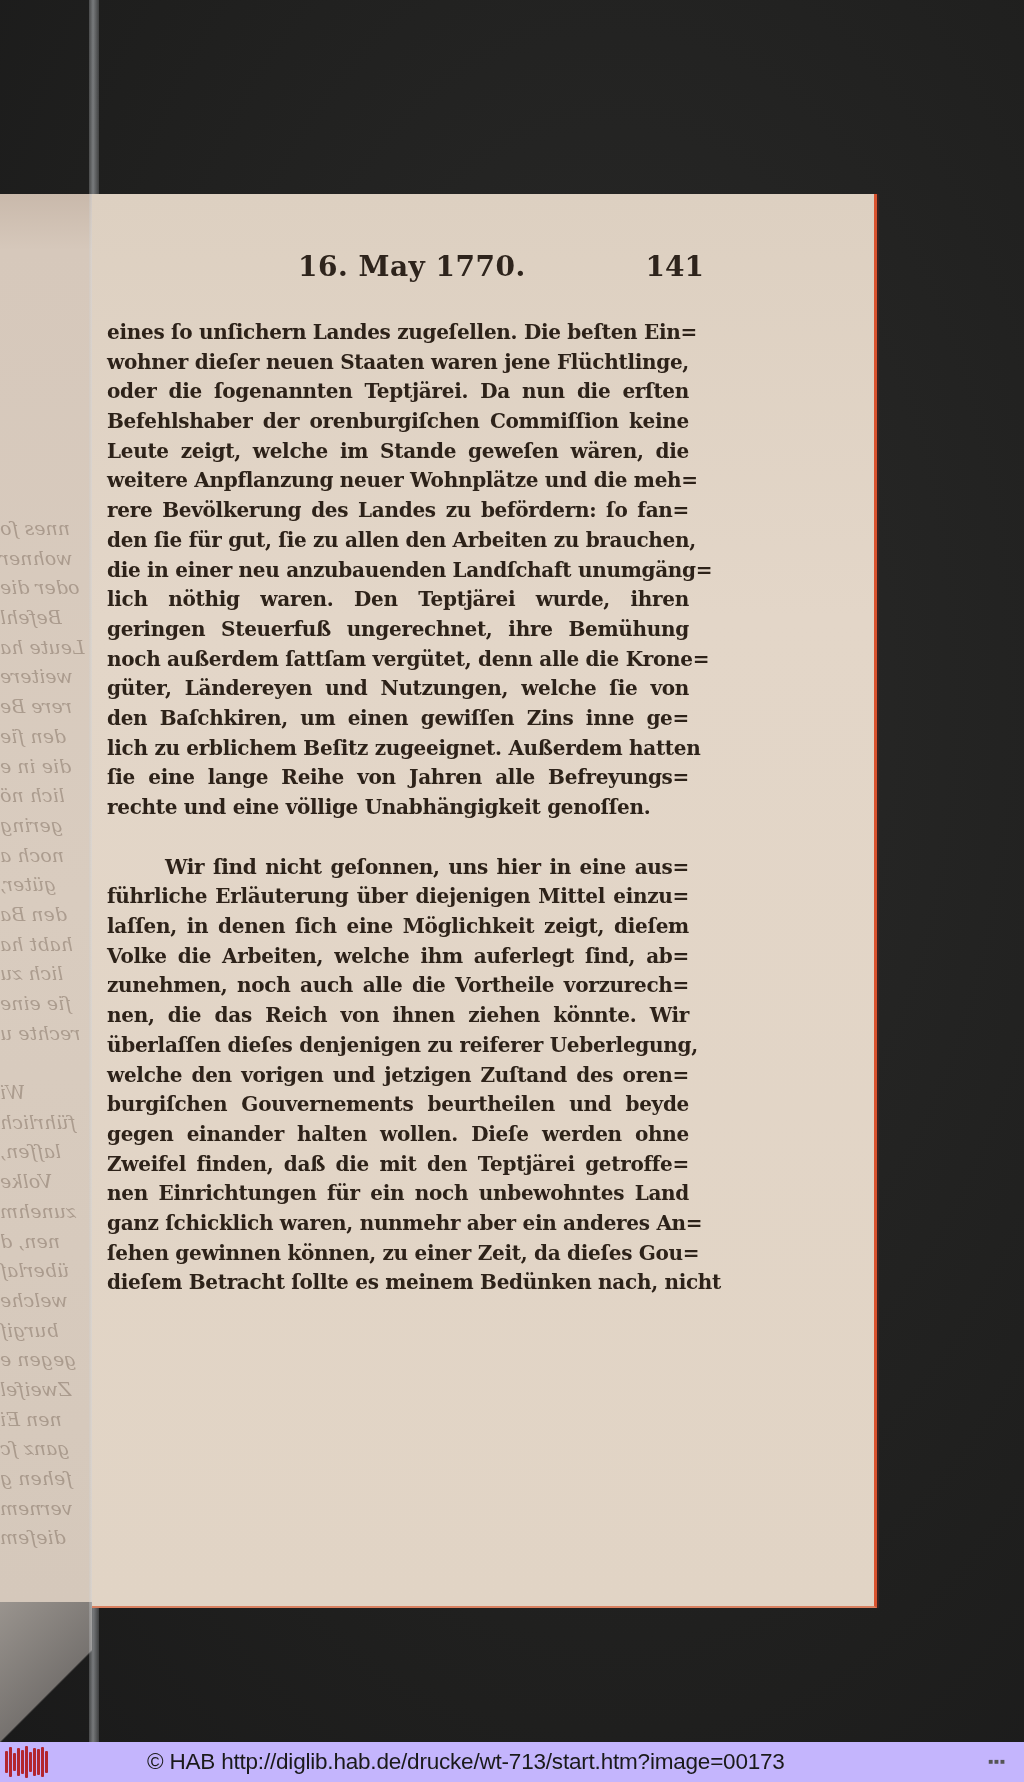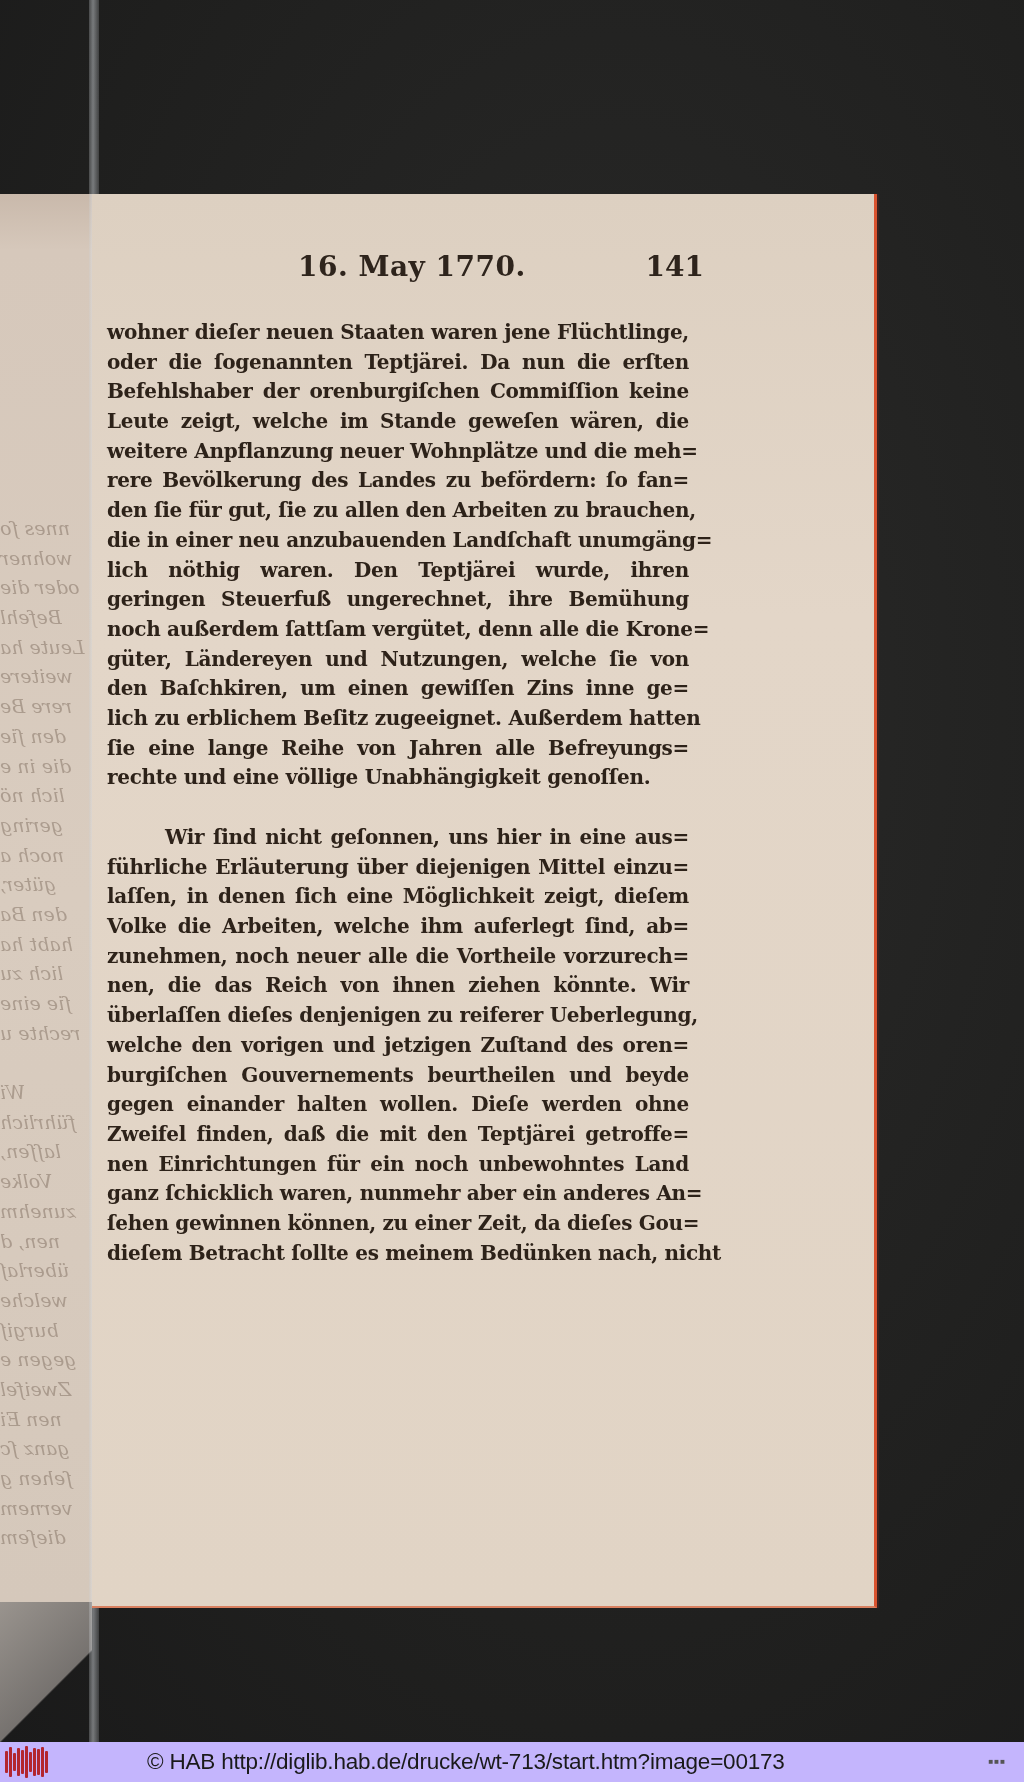--- a/index.html
+++ b/index.html
@@ -220,20 +220,21 @@
   </div>
   <div class="left-page-shadow"></div>
   <div class="glass-stripe"></div>
   <div class="gutter-line"></div>
 
   <div class="page">
     <div class="running-head">16. May 1770.</div>
     <div class="page-number">141</div>
 
     <div class="body-text" id="body-text">
+        <span class="line">eines ſo unſichern Landes zugeſellen.   Die beſten Ein=</span>
         <span class="line">wohner dieſer neuen Staaten waren jene Flüchtlinge,</span>
         <span class="line">oder die ſogenannten Teptjärei.   Da nun die erſten</span>
         <span class="line">Befehlshaber der orenburgiſchen Commiſſion keine</span>
         <span class="line">Leute zeigt, welche im Stande geweſen wären, die</span>
         <span class="line">weitere Anpflanzung neuer Wohnplätze und die meh=</span>
         <span class="line">rere Bevölkerung des Landes zu befördern: ſo fan=</span>
         <span class="line">den ſie für gut, ſie zu allen den Arbeiten zu brauchen,</span>
         <span class="line">die in einer neu anzubauenden Landſchaft unumgäng=</span>
         <span class="line">lich nöthig waren.   Den Teptjärei wurde, ihren</span>
         <span class="line">geringen Steuerfuß ungerechnet, ihre Bemühung</span>
@@ -241,21 +242,21 @@
         <span class="line">güter, Ländereyen und Nutzungen, welche ſie von</span>
         <span class="line">den Baſchkiren, um einen gewiſſen Zins inne ge=</span>
         <span class="line">lich zu erblichem Beſitz zugeeignet.   Außerdem hatten</span>
         <span class="line">ſie eine lange Reihe von Jahren alle Befreyungs=</span>
         <span class="line last">rechte und eine völlige Unabhängigkeit genoſſen.</span>
         <div class="para-gap"></div>
         <span class="line indent">Wir ſind nicht geſonnen, uns hier in eine aus=</span>
         <span class="line">führliche Erläuterung über diejenigen Mittel einzu=</span>
         <span class="line">laſſen, in denen ſich eine Möglichkeit zeigt, dieſem</span>
         <span class="line">Volke die Arbeiten, welche ihm auferlegt ſind, ab=</span>
-        <span class="line">zunehmen, noch neuer alle die Vortheile vorzurech=</span>
+        <span class="line">zunehmen, noch auch alle die Vortheile vorzurech=</span>
         <span class="line">nen, die das Reich von ihnen ziehen könnte.   Wir</span>
         <span class="line">überlaſſen dieſes denjenigen zu reiferer Ueberlegung,</span>
         <span class="line">welche den vorigen und jetzigen Zuſtand des oren=</span>
         <span class="line">burgiſchen Gouvernements beurtheilen und beyde</span>
         <span class="line">gegen einander halten wollen.   Dieſe werden ohne</span>
         <span class="line">Zweifel finden, daß die mit den Teptjärei getroffe=</span>
         <span class="line">nen Einrichtungen für ein noch unbewohntes Land</span>
         <span class="line">ganz ſchicklich waren, nunmehr aber ein anderes An=</span>
         <span class="line">ſehen gewinnen können, zu einer Zeit, da dieſes Gou=</span>
         <span class="line">dieſem Betracht ſollte es meinem Bedünken nach, nicht</span>

